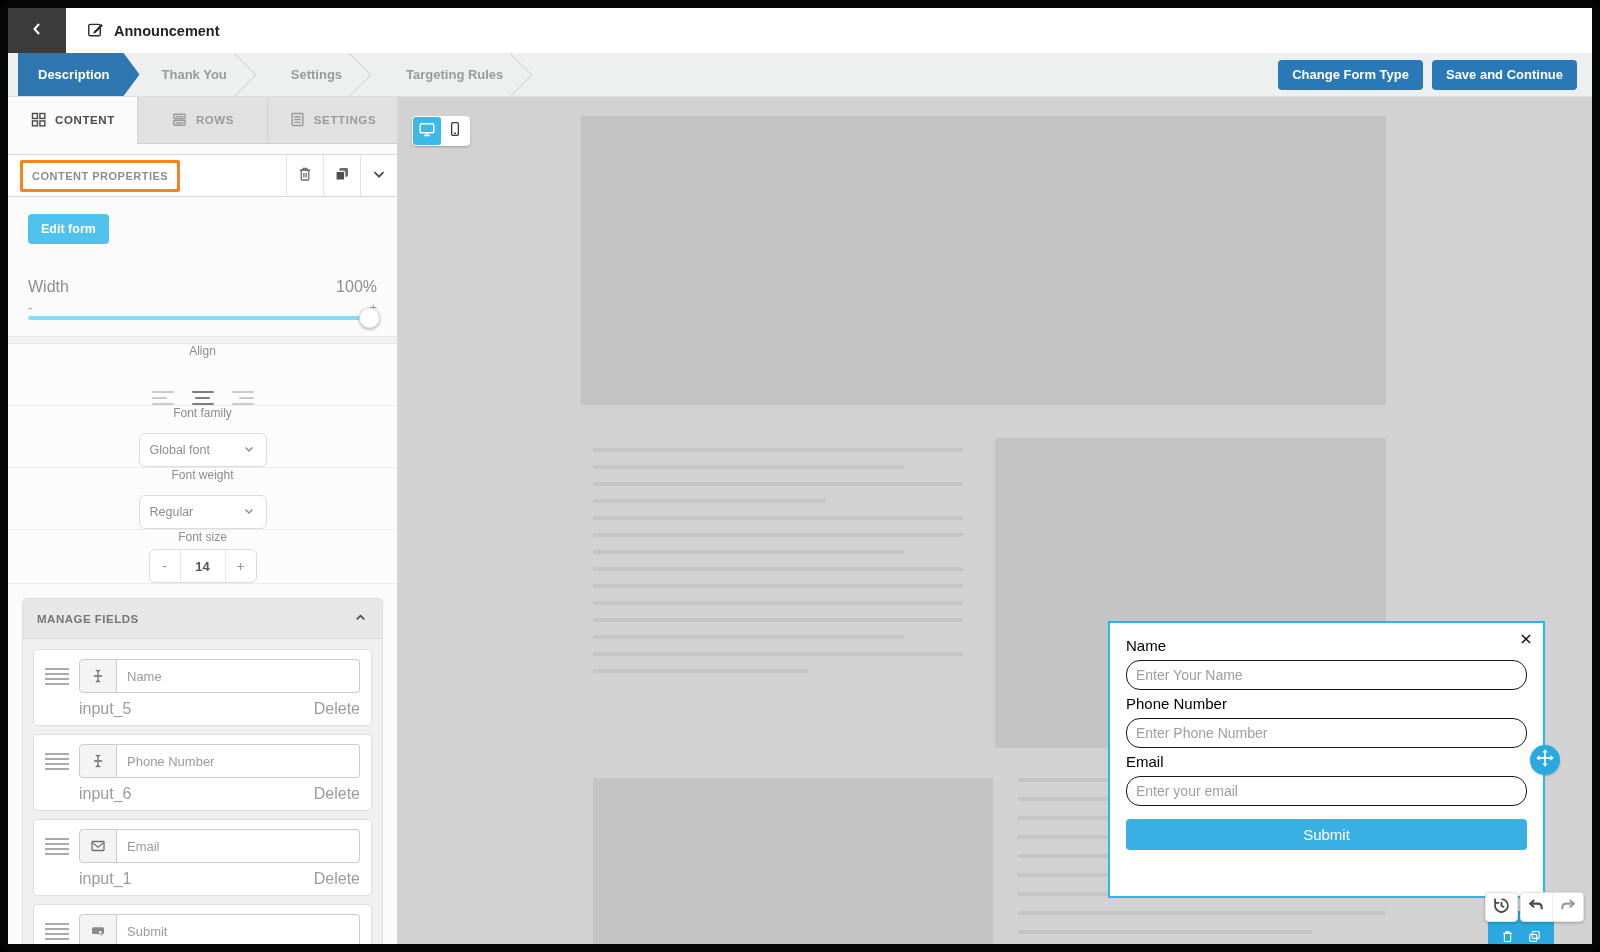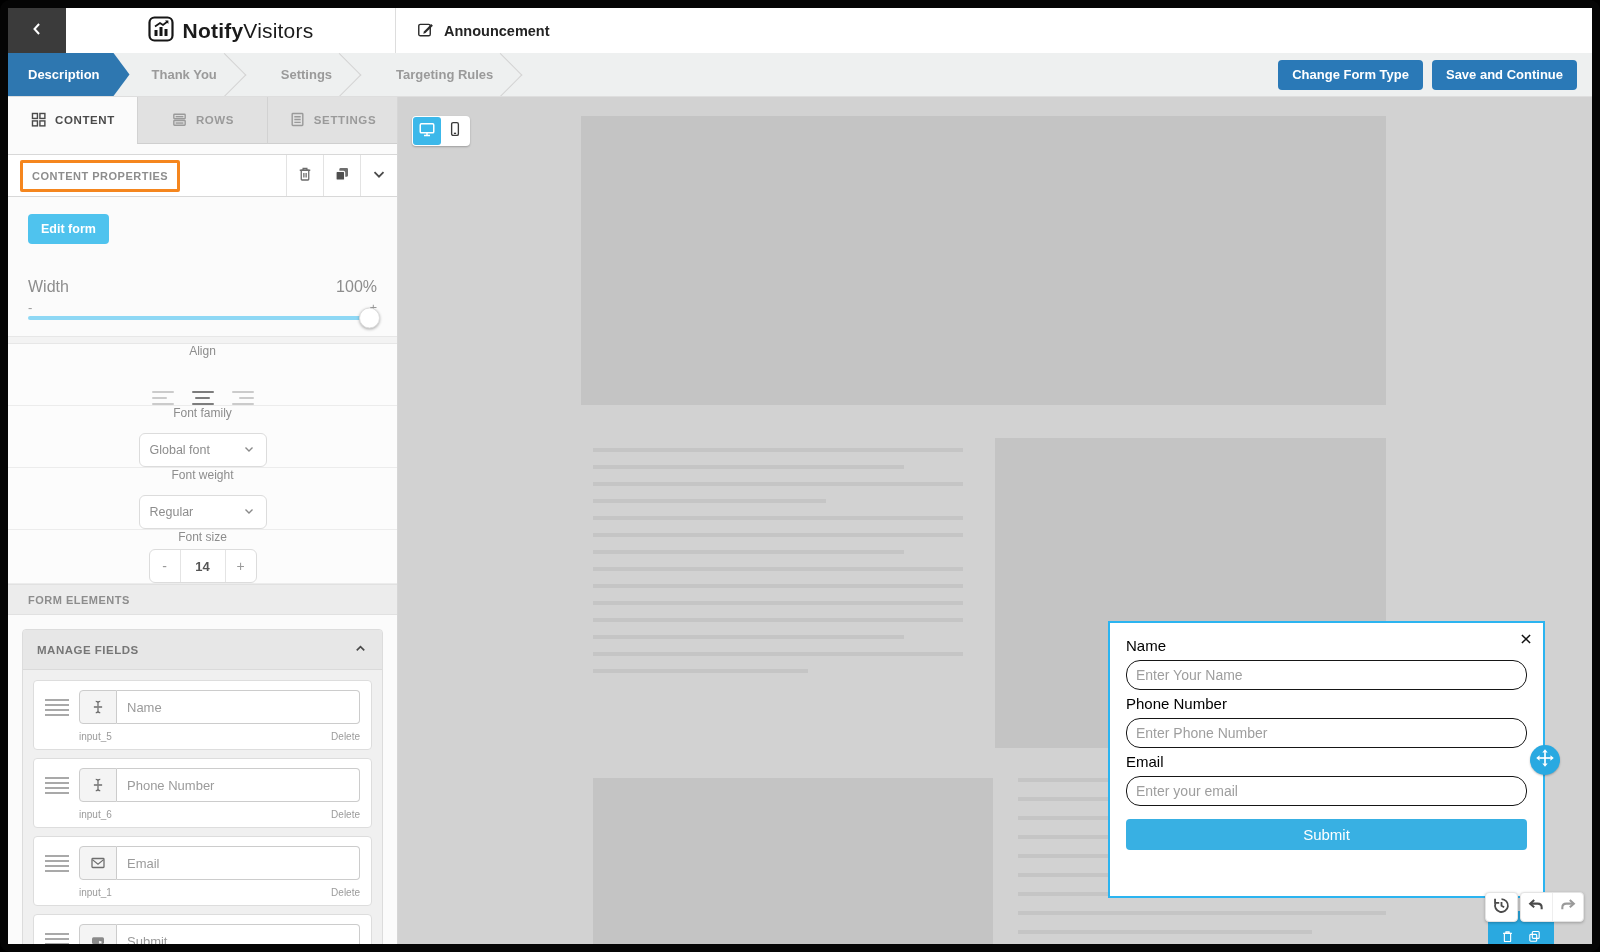--- a/index.html
+++ b/index.html
@@ -12,21 +12,21 @@
   .header { height:45px; display:flex; align-items:stretch; background:#fff; flex:0 0 auto; }
   .back-btn { width:58px; background:#3b3b3b; display:flex; align-items:center; justify-content:center; cursor:pointer; }
   .brand { width:330px; display:flex; align-items:center; justify-content:center; gap:9px; border-right:1px solid #ddd; }
   .brand-text { font-size:21px; color:#1b1b1b; letter-spacing:.2px; }
   .brand-text b { font-weight:700; }
   .brand-text span { font-weight:400; }
   .page-tab { display:flex; align-items:center; gap:9px; padding:0 20px; font-weight:700; font-size:14.5px; color:#242424; }
 
   
   .crumbbar { height:44px; background:#eef0f0; border-bottom:1px solid #dedede; display:flex; align-items:stretch; flex:0 0 auto; }
-  .crumb-active { background:#2e77b0; color:#fff; font-weight:700; font-size:13px; display:flex; align-items:center; padding:0 30px 0 20px; clip-path:polygon(0 0, calc(100% - 16px) 0, 100% 50%, calc(100% - 16px) 100%, 0 100%); cursor:pointer; }
+  .crumb-active { background:#2e77b0; color:#fff; font-weight:700; font-size:13px; display:flex; align-items:center; padding:0 30px 0 20px; clip-path:polygon(0 0, calc(100% - 16px) 0, 100% 50%, calc(100% - 16px) 100%, 0 100%); cursor:pointer;margin-left:10px; }
   .crumb { display:flex; align-items:center; padding:0 6px 0 22px; color:#9a9a9a; font-weight:700; font-size:13px; cursor:pointer; }
   .crumb-sep { width:36px; position:relative; overflow:hidden; }
   .crumb-sep::after { content:""; position:absolute; left:-14px; top:50%; width:30px; height:30px; border-top:1px solid #d3d3d3; border-right:1px solid #d3d3d3; transform:translateY(-50%) rotate(45deg); }
   .crumb-actions { margin-left:auto; display:flex; align-items:center; gap:9px; padding-right:15px; }
   .btn-primary { background:#2a79b7; color:#fff; border:none; border-radius:4px; font-weight:700; font-size:13px; font-family:inherit; height:30px; padding:0 14px; cursor:pointer; }
 
   
   .body { flex:1; display:flex; min-height:0; }
 
   
@@ -64,21 +64,21 @@
   .manage-header { height:40px; background:#e7e7e7; border-bottom:1px solid #dadada; display:flex; align-items:center; justify-content:space-between; padding:0 14px; font-size:11.5px; font-weight:700; letter-spacing:.5px; color:#767676; cursor:pointer; }
   .manage-body { padding:10px; }
   .field-card { background:#fff; border:1px solid #ddd; border-radius:4px; padding:9px 11px 7px; margin-bottom:8px; }
   .field-top { display:flex; align-items:center; gap:10px; }
   .drag { width:24px; display:flex; flex-direction:column; gap:3px; cursor:grab; flex:0 0 auto; }
   .drag i { height:2px; background:#a9a9a9; }
   .field-input-group { display:flex; flex:1; }
   .icon-cell { width:38px; height:34px; background:#f4f4f4; border:1px solid #ccc; border-radius:4px 0 0 4px; display:flex; align-items:center; justify-content:center; flex:0 0 auto; }
   .mini-input { flex:1; height:34px; border:1px solid #ccc; border-left:none; border-radius:0 4px 4px 0; padding:0 10px; font-size:13px; color:#777; background:#fff; font-family:inherit; min-width:0; }
   .mini-input::placeholder { color:#9b9b9b; opacity:1; }
-  .field-bottom { display:flex; justify-content:space-between; margin:7px 0 0 34px; font-size:10px; color:#9b9b9b; }
+  .field-bottom { display:flex; justify-content:space-between; margin:7px 0 0 34px; font-size:16px; color:#9b9b9b; }
   .delete-link { cursor:pointer; }
 
   
   .canvas { flex:1; position:relative; background:#d2d2d2; overflow:hidden; }
   .toggle { position:absolute; left:14px; top:19px; display:flex; background:#fff; border-radius:4px; box-shadow:0 1px 2px rgba(0,0,0,.25); padding:1px; }
   .toggle-cell { width:28px; height:28px; display:flex; align-items:center; justify-content:center; border-radius:3px; cursor:pointer; }
   .toggle-cell.active { background:#3cb8ea; }
   .ph-hero { position:absolute; left:183px; top:19px; width:805px; height:289px; background:#c4c4c4; }
   .ph-lines-left { position:absolute; left:195px; top:351px; width:370px; }
   .ph-lines-left .ph-line { margin-bottom:13px; }
@@ -108,33 +108,20 @@
   <div class="app">
 
     <div class="header">
       <div class="back-btn">
         <span>
           <svg width="20" height="20" viewBox="0 0 24 24">
               <path d="M14.5 6 9 12l5.5 6" fill="none" stroke="#fff" stroke-width="2.4"></path>
             </svg>
         </span>
       </div>
-      <div class="brand">
-        <span>
-          <svg width="26" height="26" viewBox="0 0 26 26">
-              <rect x="1.5" y="1.5" width="23" height="23" rx="5" fill="none" stroke="#161616" stroke-width="2.2"></rect>
-              <rect x="6.5" y="14" width="3" height="6" fill="#161616"></rect>
-              <rect x="11.5" y="11" width="3" height="9" fill="#161616"></rect>
-              <rect x="16.5" y="13" width="3" height="7" fill="#161616"></rect>
-              <path d="M7 10.5l5-3.5 3 2 4.5-3.5" stroke="#161616" stroke-width="1.8" fill="none"></path>
-              <path d="M17 4.6h3.4V8z" fill="#161616"></path>
-            </svg>
-        </span>
-        <span class="brand-text"><b>Notify</b><span>Visitors</span></span>
-      </div>
       <div class="page-tab">
         <span>
           <svg width="19" height="19" viewBox="0 0 24 24">
               <rect x="3.5" y="5.5" width="14.5" height="14.5" rx="2" fill="none" stroke="#2b2b2b" stroke-width="1.8"></rect>
               <path d="M10 14.5 19.3 5.2l2 2-9.3 9.3-2.8.8z" fill="#2b2b2b"></path>
             </svg>
         </span>
         <span>Announcement</span>
       </div>
     </div>
@@ -288,21 +275,20 @@
 
           <div class="prop-row short">
             <span>Font size</span>
             <div class="stepper">
               <div class="st-btn">-</div>
               <div class="st-val">14</div>
               <div class="st-btn">+</div>
             </div>
           </div>
 
-          <div class="form-elements-band">FORM ELEMENTS</div>
 
           <div class="manage-wrap">
             <div class="manage-header">
               <span>MANAGE FIELDS</span>
               <span>
                 <svg width="15" height="15" viewBox="0 0 24 24" fill="none" stroke="#4a4a4a" stroke-width="2.6">
                     <path d="M6 15 12 9 18 15"></path>
                   </svg>
               </span>
             </div>

